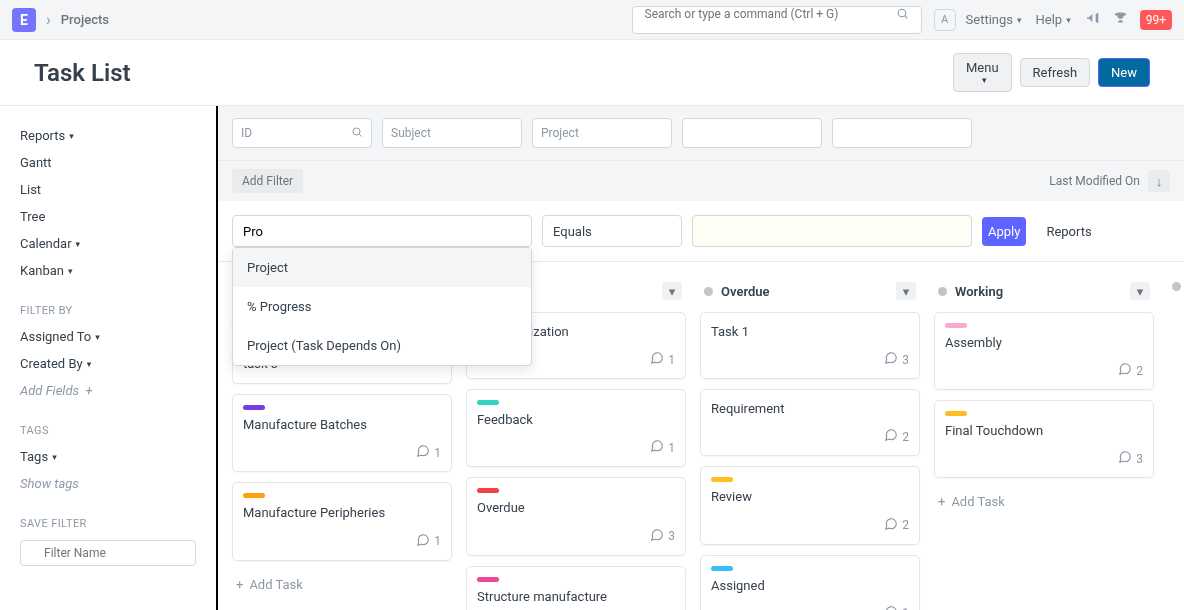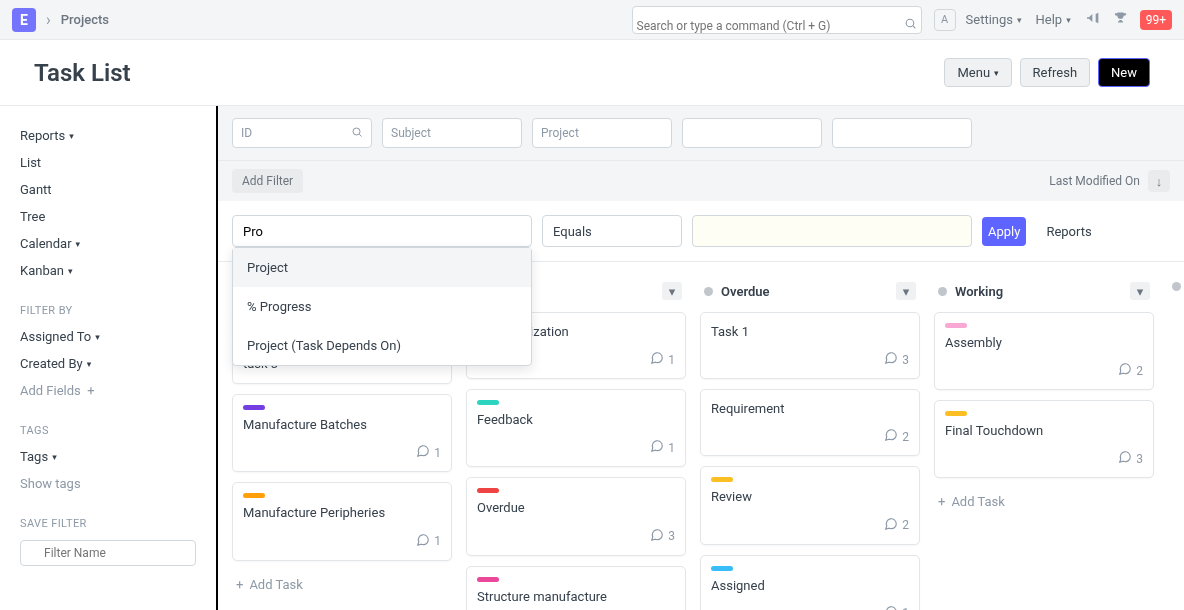--- a/index.html
+++ b/index.html
@@ -3,37 +3,37 @@
 <meta charset="utf-8">
 <style>
 * { box-sizing: border-box; margin: 0; padding: 0; font-family: -apple-system, BlinkMacSystemFont, "Segoe UI", Roboto, sans-serif; }
 body { background: #fff; font-size: 13px; color: #36414c; width: 1184px; height: 610px; overflow: hidden; }
 
 .topbar { height: 40px; background: #f4f5f6; border-bottom: 1px solid #e8e9ea; display: flex; align-items: center; padding: 0 12px; }
 .logo { width: 24px; height: 24px; background: #7574ff; border-radius: 4px; color: #fff; display: flex; align-items: center; justify-content: center; font-weight: bold; font-size: 14px; }
 .breadcrumb-sep { margin: 0 10px; color: #8d99a6; font-size: 16px; }
 .breadcrumb { color: #6c7680; font-weight: 500; }
 .topbar-spacer { flex: 1; }
-.global-search { width: 290px; height: 28px; border: 1px solid #d1d8dd; border-radius: 4px; background: #fff; display: flex; align-items: flex-end; padding: 0 4px; color: #8d99a6; margin-right: 12px; }
+.global-search { width: 290px; height: 28px; border: 1px solid #d1d8dd; border-radius: 4px; background: #fff; display: flex; align-items: flex-start; padding: 0 12px; color: #8d99a6; margin-right: 12px; }
 .global-search input { border: none; outline: none; flex: 1; font-size: 12px; color: #36414c; }
 .avatar { width: 22px; height: 22px; border: 1px solid #d1d8dd; border-radius: 4px; display: flex; align-items: center; justify-content: center; color: #8d99a6; font-size: 11px; margin-right: 10px; }
 .top-link { color: #6c7680; margin-right: 14px; font-size: 13px; display: flex; align-items: center; cursor: pointer; }
 .top-icon { color: #8d99a6; margin-right: 12px; font-size: 15px; cursor: pointer; }
 .badge-99 { background: #ff5858; color: #fff; padding: 3px 6px; border-radius: 4px; font-weight: normal; font-size: 12px; }
 
 .titlebar { height: 66px; border-bottom: 1px solid #e8e9ea; display: flex; align-items: center; padding: 0 34px; }
 .page-title { font-size: 24px; font-weight: 600; flex: 1; }
-.btn { border: 1px solid #d1d8dd; background: #f0f1f2; padding: 6px 12px; border-radius: 4px; margin-left: 8px; font-size: 13px; color: #36414c; display: flex; align-items: center; cursor: pointer; }
-.btn-primary { background: #000000; color: #fff; border-color: #5e64ff; }
+.btn { border: 1px solid #d1d8dd; background: #f0f1f2; padding: 6px 12px; border-radius: 4px; margin-left: 8px; font-size: 13px; color: #36414c; display: flex; align-items: center; cursor: pointer; flex-direction: column; }
+.btn-primary { background: #0369a1; color: #fff; border-color: #5e64ff; }
 
 .main { display: flex; height: calc(100% - 106px); }
 .sidebar { width: 216px; padding: 16px 20px; overflow-y: auto; }
 .side-item { padding: 6px 0; color: #36414c; display: flex; align-items: center; cursor: pointer; }
 .side-label { padding: 6px 0; color: #8d99a6; font-size: 11px; letter-spacing: 0.4px; margin-top: 14px; }
-.side-muted { color: #8d99a6; }
+.side-muted { color: #8d99a6; font-style: italic; }
 .filter-name-input { width: 100%; border: 1px solid #d1d8dd; border-radius: 4px; padding: 5px 23px; font-size: 12px; margin-top: 4px; }
 
 .content { flex: 1; border-left: 2px solid #000000; display: flex; flex-direction: column; overflow: hidden; }
 .filter-head { background: #f4f5f6; padding: 12px 14px; display: flex; gap: 10px; }
 .fh-input { border: 1px solid #d1d8dd; border-radius: 4px; background: #fff; height: 30px; padding: 0 8px; font-size: 12px; color: #8d99a6; display: flex; align-items: center; }
 .fh-id { width: 140px; justify-content: space-between; }
 .fh-subject { width: 140px; }
 .fh-project { width: 140px; }
 .fh-empty { width: 140px; }
 
@@ -114,22 +114,22 @@
     </button>
   <button class="btn">Refresh</button>
   <button class="btn btn-primary">New</button>
 </div>
 
 <div class="main">
 
   <div class="sidebar">
     <div id="side-views">
         <div class="side-item">Reports<span class="caret">▾</span></div>
+        <div class="side-item">Gantt</div>
         <div class="side-item">List</div>
-        <div class="side-item">Gantt</div>
         <div class="side-item">Tree</div>
         <div class="side-item">Calendar<span class="caret">▾</span></div>
         <div class="side-item">Kanban<span class="caret">▾</span></div>
       </div>
     <div class="side-label">FILTER BY</div>
     <div id="side-filterby">
         <div class="side-item">Assigned To<span class="caret">▾</span></div>
         <div class="side-item">Created By<span class="caret">▾</span></div>
       </div>
     <div class="side-item side-muted"><span>Add Fields</span>&nbsp;&nbsp;+</div>

